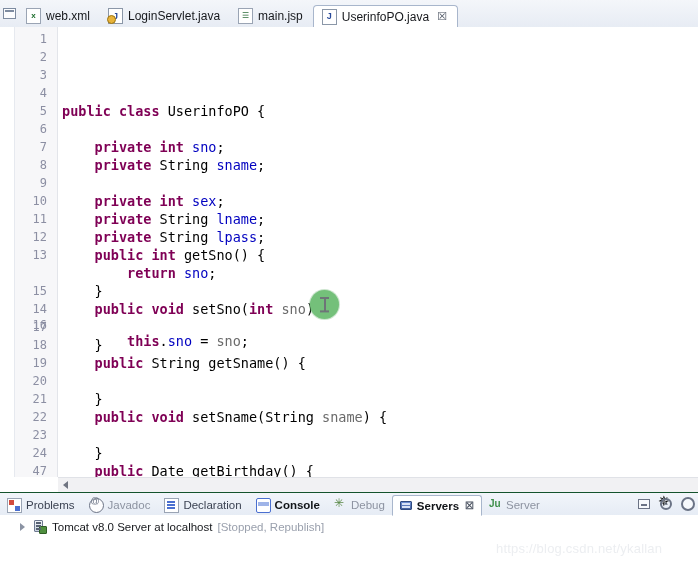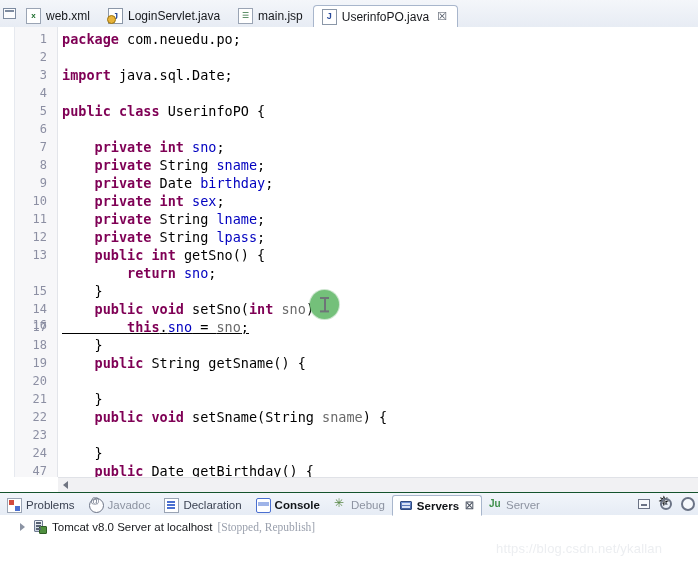--- a/index.html
+++ b/index.html
@@ -338,21 +338,21 @@
   }
   .ti-tomcat:after {
     content:""; position:absolute; left:3px; top:2px;
     width:5px; height:1.5px; background:#586274;
     box-shadow: 0 3px 0 #586274, 0 6px 0 #586274;
   }
   .ti-tomcat .dot {
     position:absolute; right:0; bottom:0; width:6px; height:6px;
     background:#4f8f3f; border:1px solid #2f5d25; border-radius:1px;
   }
-  #serverrow .state { color: #9aa0ad; font-family: Liberation Serif, serif; }
+  #serverrow .state { color: #9aa0ad; }
   #serverrow .name { color: #16181c; }
 
   #watermark {
     position: absolute;
     left: 496px; top: 541px;
     font-size: 13px;
     color: #eceef1;
     font-family: "Liberation Sans", sans-serif;
     letter-spacing: 0.2px;
     white-space: nowrap;
@@ -425,37 +425,34 @@
         <div class="ln" style="top: 345px;">20</div>
         <div class="ln" style="top: 363px;">21</div>
         <div class="ln" style="top: 381px;">22</div>
         <div class="fold" style="top: 385px;"></div>
         <div class="ln" style="top: 399px;">23</div>
         <div class="ln" style="top: 417px;">24</div>
         <div class="ln" style="top: 435px;">47</div>
         <div class="fold" style="top: 439px;"></div>
       </div>
     <div id="codearea">
-        <div class="cl" style="top: 3px;"><span class="kw">package </span><span class="pln">com.neuedu.po;</span></div>
         <div class="cl" style="top: 21px;"></div>
-        <div class="cl" style="top: 39px;"><span class="kw">import </span><span class="pln">java.sql.Date;</span></div>
         <div class="cl" style="top: 57px;"></div>
         <div class="cl" style="top: 75px;"><span class="kw">public class </span><span class="pln">UserinfoPO {</span></div>
         <div class="cl" style="top: 93px;"></div>
         <div class="cl" style="top: 111px;"><span class="pln">    </span><span class="kw">private int </span><span class="fld">sno</span><span class="pln">;</span></div>
         <div class="cl" style="top: 129px;"><span class="pln">    </span><span class="kw">private </span><span class="pln">String </span><span class="fld">sname</span><span class="pln">;</span></div>
-        <div class="cl" style="top: 147px;"><span class="pln">    </span><span class="kw">private </span><span class="pln">Date </span><span class="fld">birthday</span><span class="pln">;</span></div>
         <div class="cl" style="top: 165px;"><span class="pln">    </span><span class="kw">private int </span><span class="fld">sex</span><span class="pln">;</span></div>
         <div class="cl" style="top: 183px;"><span class="pln">    </span><span class="kw">private </span><span class="pln">String </span><span class="fld">lname</span><span class="pln">;</span></div>
         <div class="cl" style="top: 201px;"><span class="pln">    </span><span class="kw">private </span><span class="pln">String </span><span class="fld">lpass</span><span class="pln">;</span></div>
         <div class="cl" style="top: 219px;"><span class="pln">    </span><span class="kw">public int </span><span class="pln">getSno() {</span></div>
         <div class="cl" style="top: 237px;"><span class="pln">        </span><span class="kw">return </span><span class="fld">sno</span><span class="pln">;</span></div>
         <div class="cl" style="top: 255px;"><span class="pln">    }</span></div>
         <div class="cl" style="top: 273px;"><span class="pln">    </span><span class="kw">public void </span><span class="pln">setSno(</span><span class="kw">int </span><span class="prm">sno</span><span class="pln">) {</span></div>
-        <div class="cl" style="top: 291px; text-decoration: underline;"><span class="pln">        </span><span class="kw">this</span><span class="pln">.</span><span class="fld">sno</span><span class="pln"> = </span><span class="prm">sno</span><span class="pln">;</span></div>
+        <div class="cl" style="top: 305px;"><span class="pln">        </span><span class="kw">this</span><span class="pln">.</span><span class="fld">sno</span><span class="pln"> = </span><span class="prm">sno</span><span class="pln">;</span></div>
         <div class="cl" style="top: 309px;"><span class="pln">    }</span></div>
         <div class="cl" style="top: 327px;"><span class="pln">    </span><span class="kw">public </span><span class="pln">String </span><span class="pln">getSname() {</span></div>
         <div class="cl" style="top: 363px;"><span class="pln">    }</span></div>
         <div class="cl" style="top: 381px;"><span class="pln">    </span><span class="kw">public void </span><span class="pln">setSname(String </span><span class="prm">sname</span><span class="pln">) {</span></div>
         <div class="cl" style="top: 417px;"><span class="pln">    }</span></div>
         <div class="cl" style="top: 435px;"><span class="pln">    </span><span class="kw">public </span><span class="pln">Date </span><span class="pln">getBirthday() {</span></div>
       </div>
 
     <div id="cursorbubble">
       <div class="ibeam"></div>

